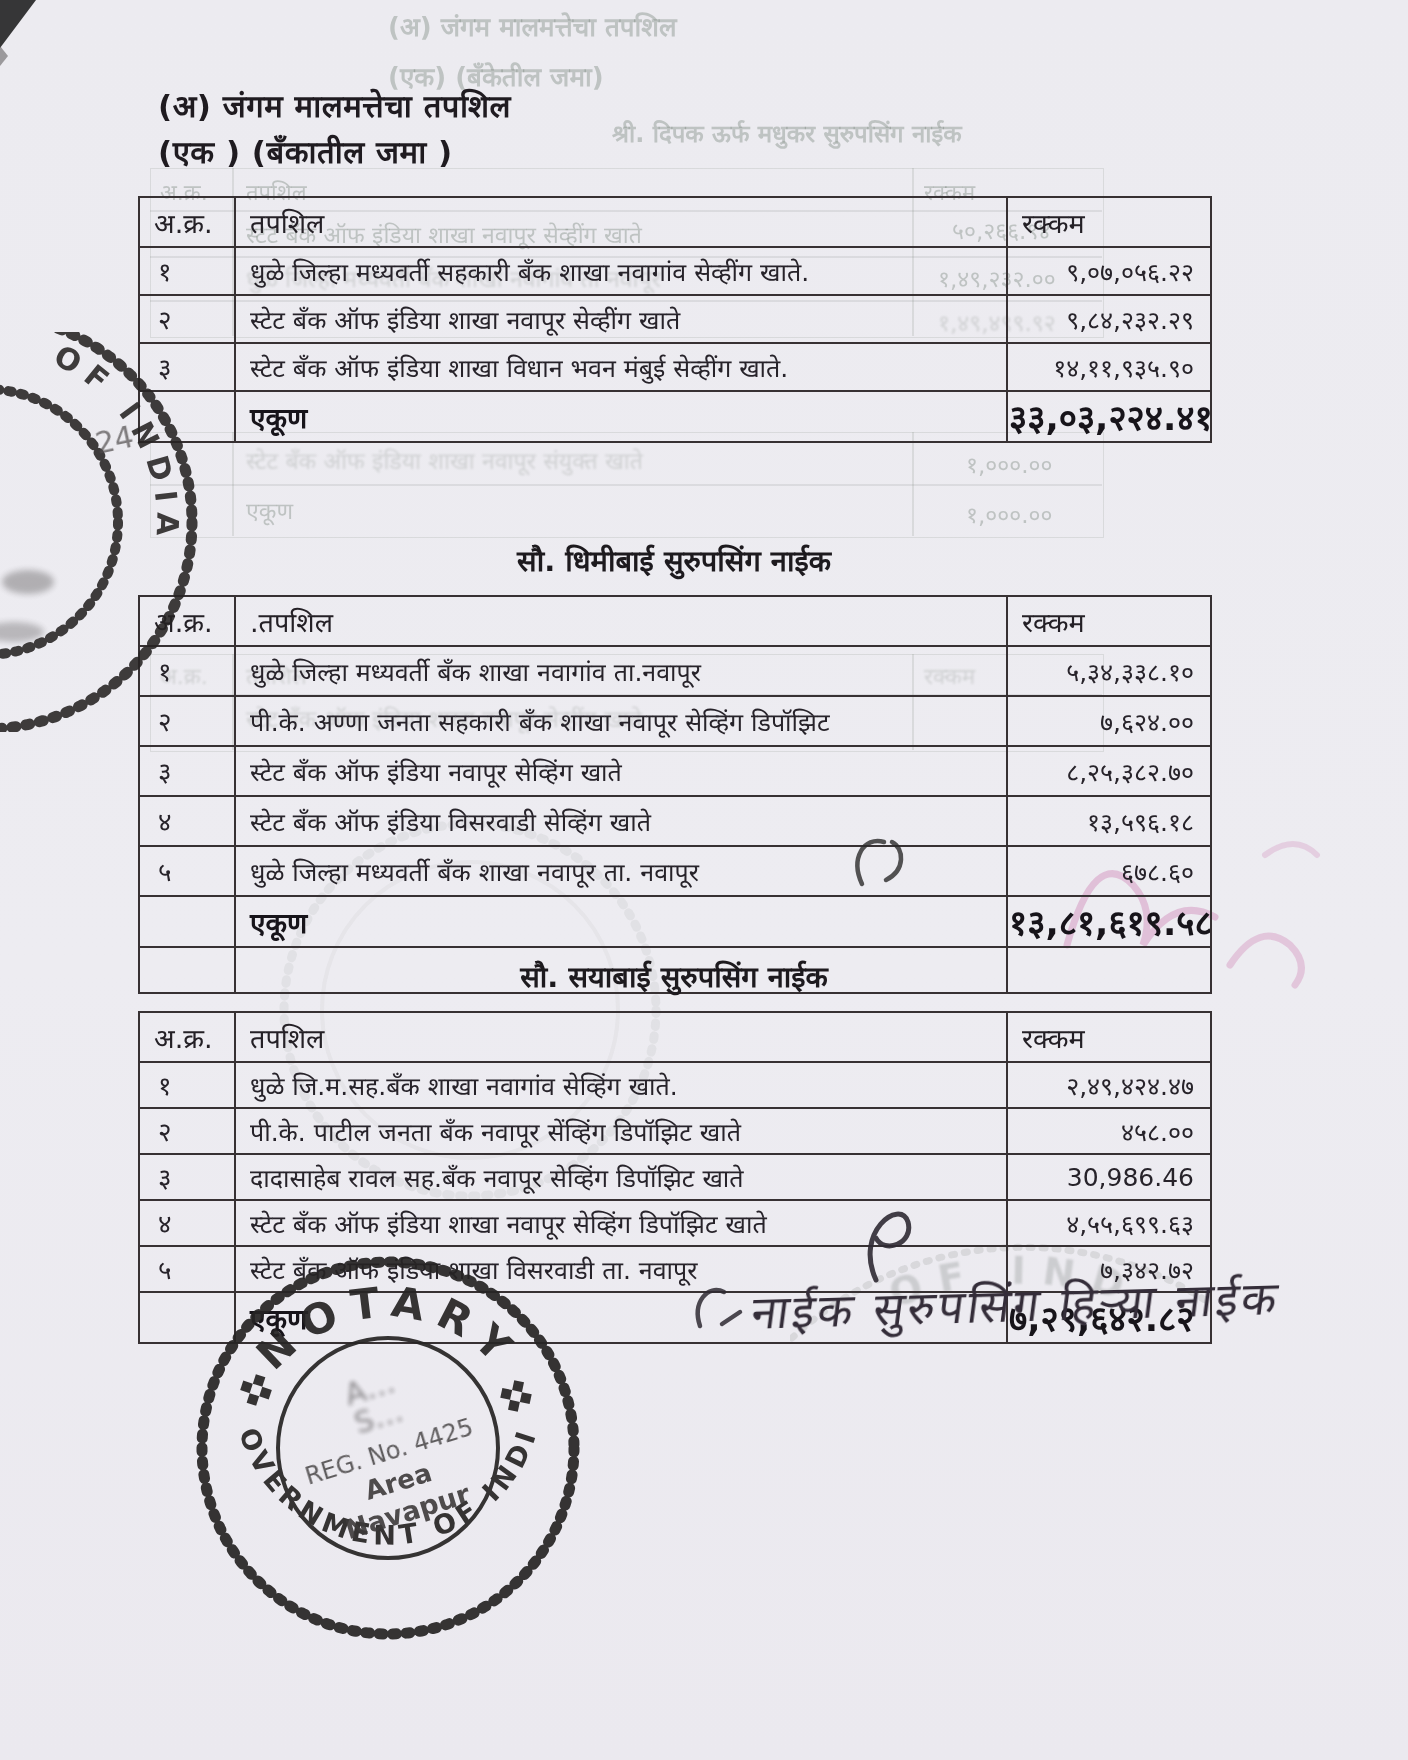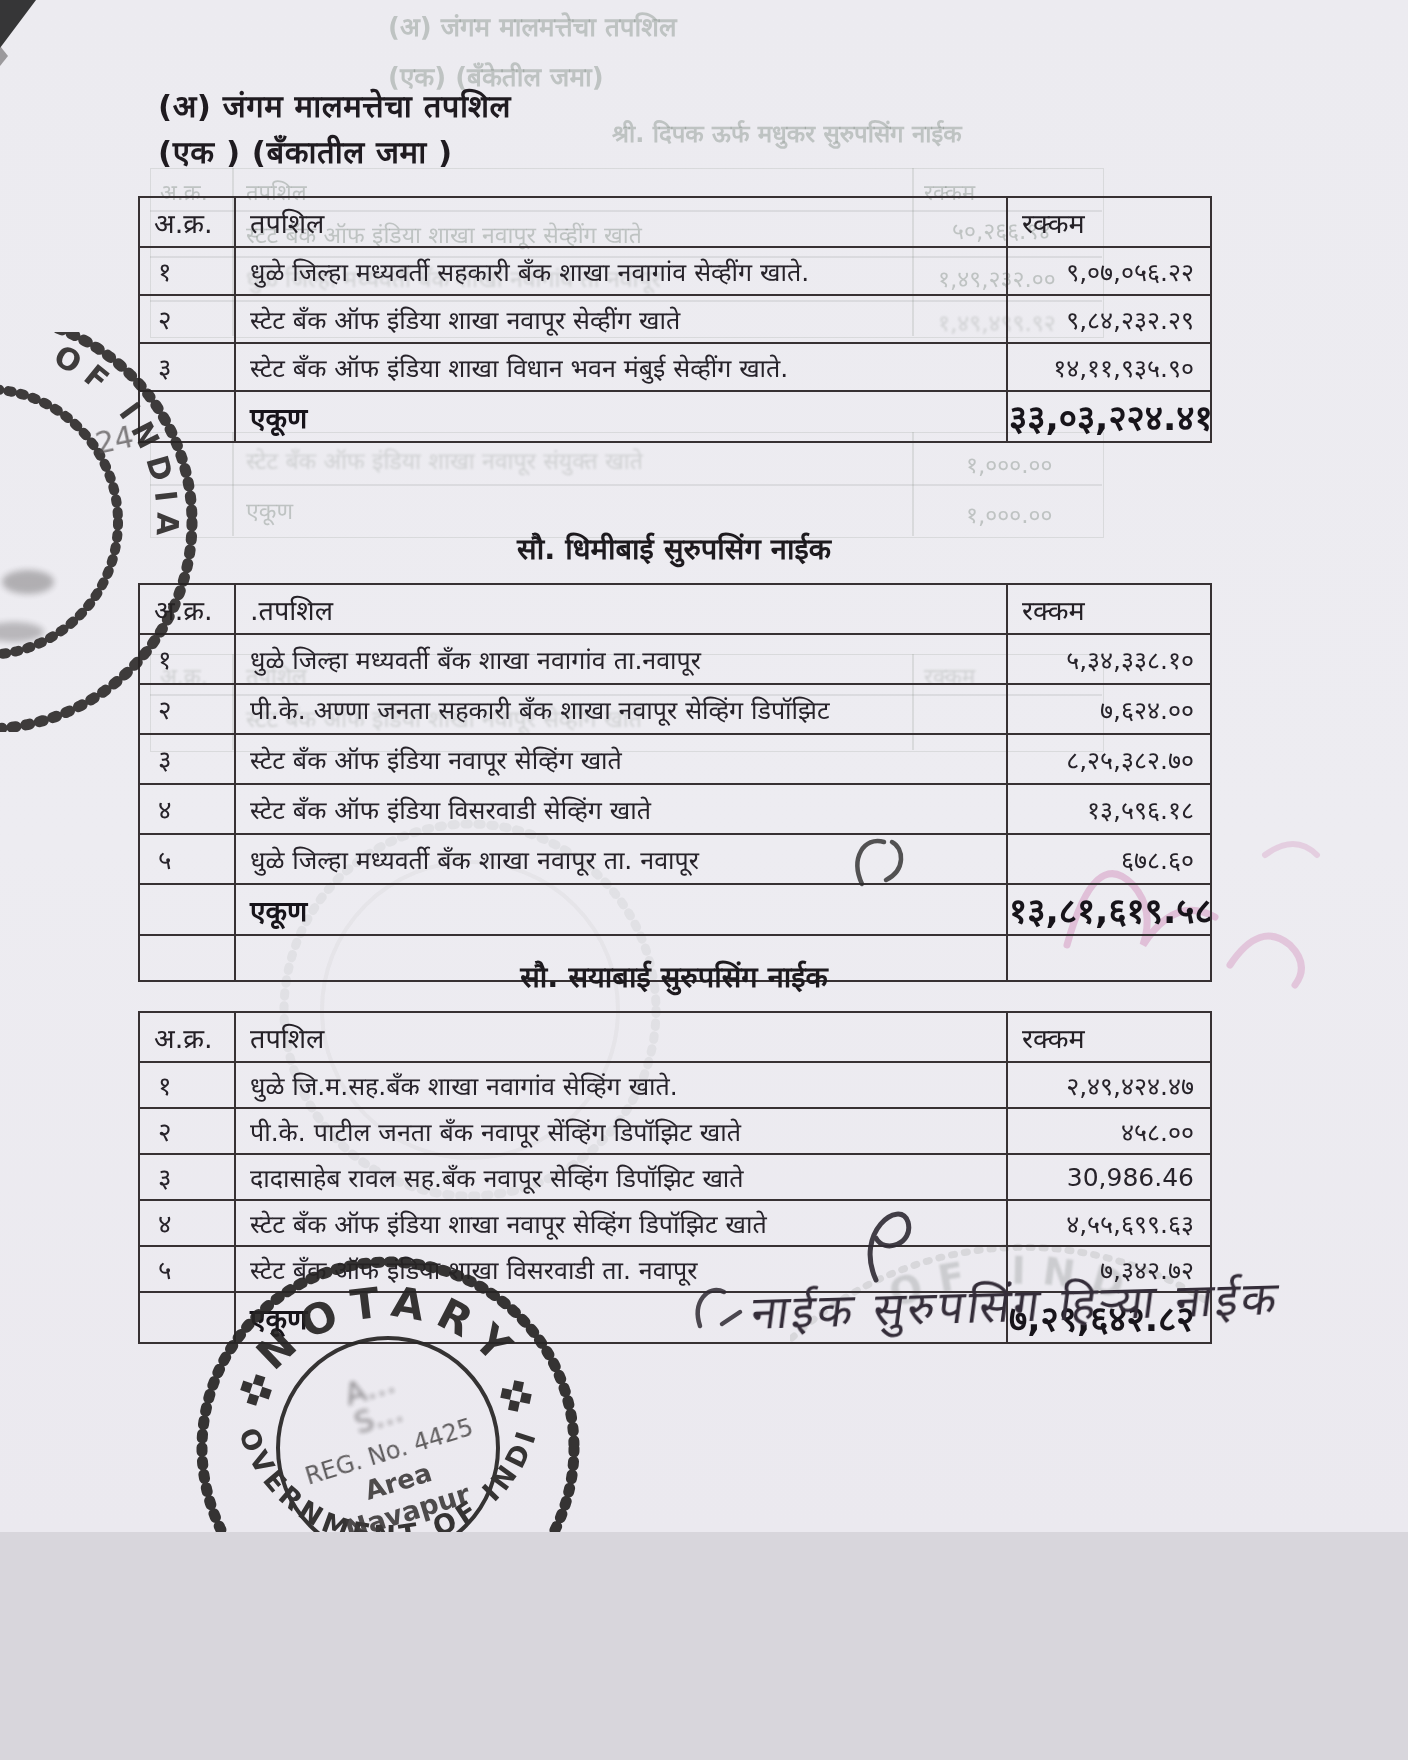--- a/index.html
+++ b/index.html
@@ -1,17 +1,17 @@
 <!DOCTYPE html>
 <html><head>
 <meta charset="utf-8">
 <style>
   html,body{margin:0;padding:0;background:#d8d6dc;}
   .page{
-    position:relative;width:1408px;height:1532px;margin:0 auto;overflow:hidden;
+    position:relative;width:1408px;height:1760px;margin:0 auto;overflow:hidden;
     background:linear-gradient(180deg,#ecebf0 0%,#edecf1 55%,#ebe9ef 100%);
     font-family:"DejaVu Sans","Liberation Sans",sans-serif;color:#27232a;
   }
   .abs{position:absolute;}
   
   .hdr{font-weight:bold;font-size:31px;color:#1f1b20;letter-spacing:.5px;}
   .tbl-title{font-weight:bold;font-size:29px;color:#1d1a1e;text-align:center;margin:0 0 16px 0;}
   
   section.tblsec{position:absolute;left:138px;width:1072px;}
   table.grid{border-collapse:collapse;table-layout:fixed;width:1072px;background:transparent;}
@@ -137,21 +137,21 @@
           </tr>
           <tr>
             <td class="c0"></td>
             <td class="c1 tl">एकूण</td>
             <td class="c2 tv">३३,०३,२२४.४१</td>
           </tr>
         </tbody>
     </table>
   </section>
 
-  <section class="tblsec" id="t1" style="top:528px;">
+  <section class="tblsec" id="t1" style="top:540px;">
     <h2 class="tbl-title">सौ. धिमीबाई सुरुपसिंग नाईक</h2>
     <table class="grid">
       <colgroup>
           <col style="width:96px">
           <col style="width:772px">
           <col style="width:204px">
         </colgroup>
       <thead>
           <tr>
         <th>अ.क्र.</th>

